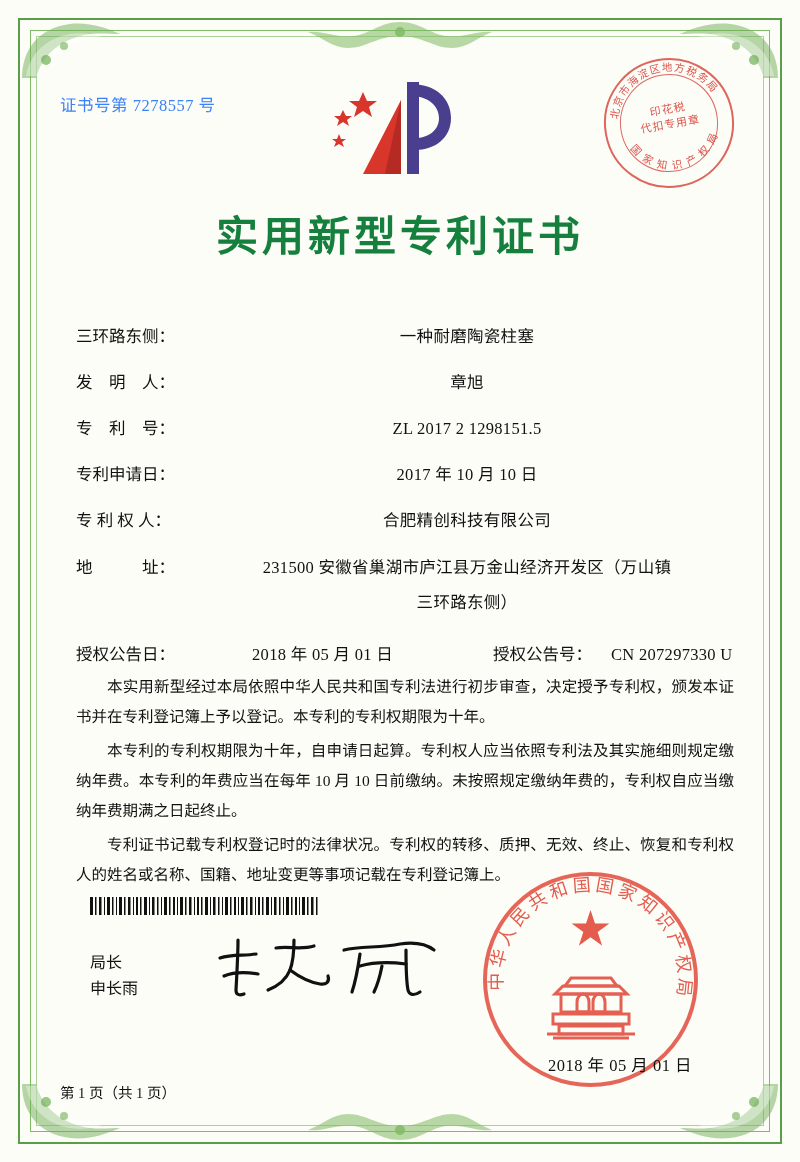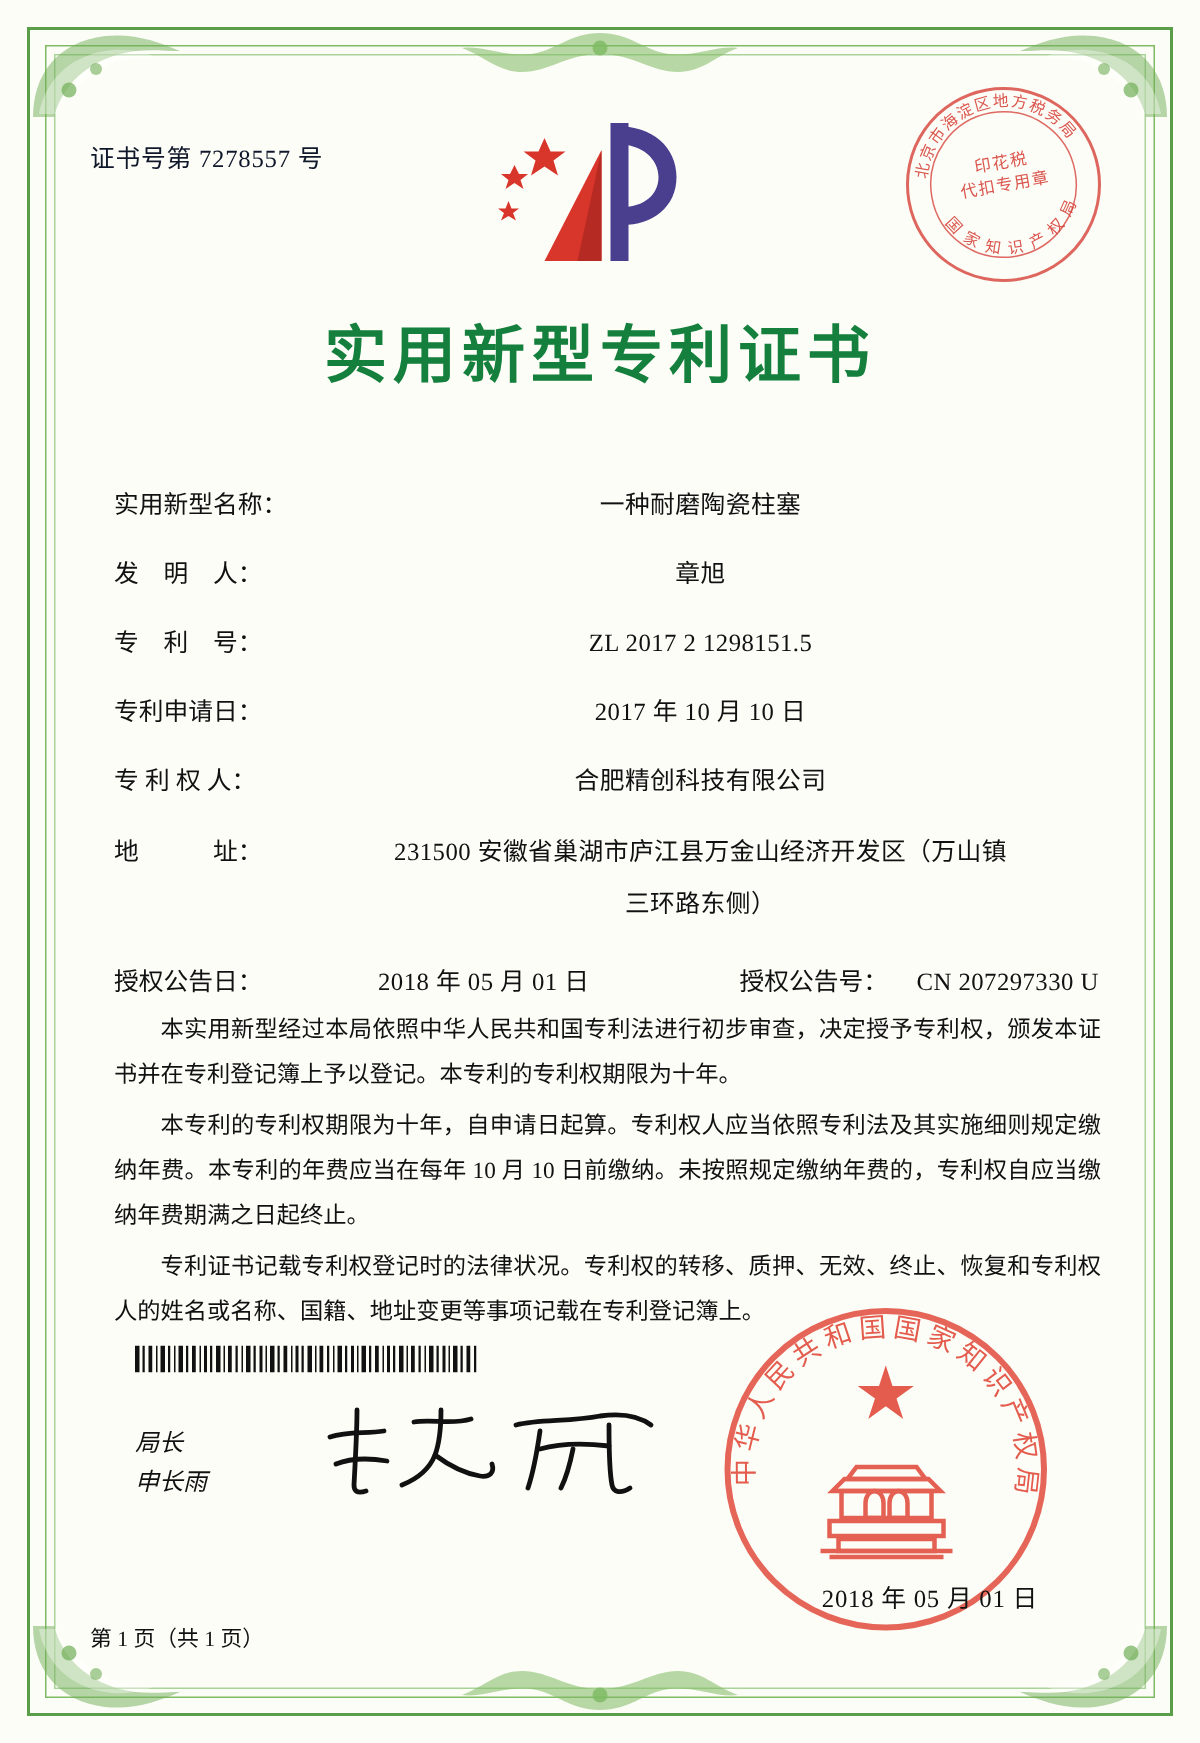--- a/index.html
+++ b/index.html
@@ -71,21 +71,21 @@
     right: 60px;
     bottom: 52px;
   }
 
   .cert-no {
     position: absolute;
     left: 0;
     top: 40px;
     font-size: 16.5px;
     letter-spacing: 0.5px;
-    color: #0f172a;
+    color: #3b82f6;
   }
 
   
   .logo {
     position: absolute;
     left: 50%;
     transform: translateX(-50%);
     top: 22px;
     width: 170px;
     height: 110px;
@@ -213,21 +213,20 @@
     height: 18px;
   }
 
   .sign-block {
     position: absolute;
     left: 30px;
     top: 898px;
     font-size: 16px;
     line-height: 26px;
     color: #111;
-    font-style: italic;
   }
 
   .signature {
     position: absolute;
     left: 150px;
     top: 880px;
     width: 240px;
     height: 70px;
     color: #111;
   }
@@ -358,21 +357,21 @@
       <div class="scenter">
         <div>印花税</div>
         <div>代扣专用章</div>
       </div>
     </div>
 
     <div class="title">实用新型专利证书</div>
 
     <div class="fields">
       <div class="frow">
-        <div class="flabel">实用新型名称：</div>
+        <div class="flabel">三环路东侧：</div>
         <div class="fvalue">一种耐磨陶瓷柱塞</div>
       </div>
       <div class="frow">
         <div class="flabel">发　明　人：</div>
         <div class="fvalue">章旭</div>
       </div>
       <div class="frow">
         <div class="flabel">专　利　号：</div>
         <div class="fvalue">ZL 2017 2 1298151.5</div>
       </div>

